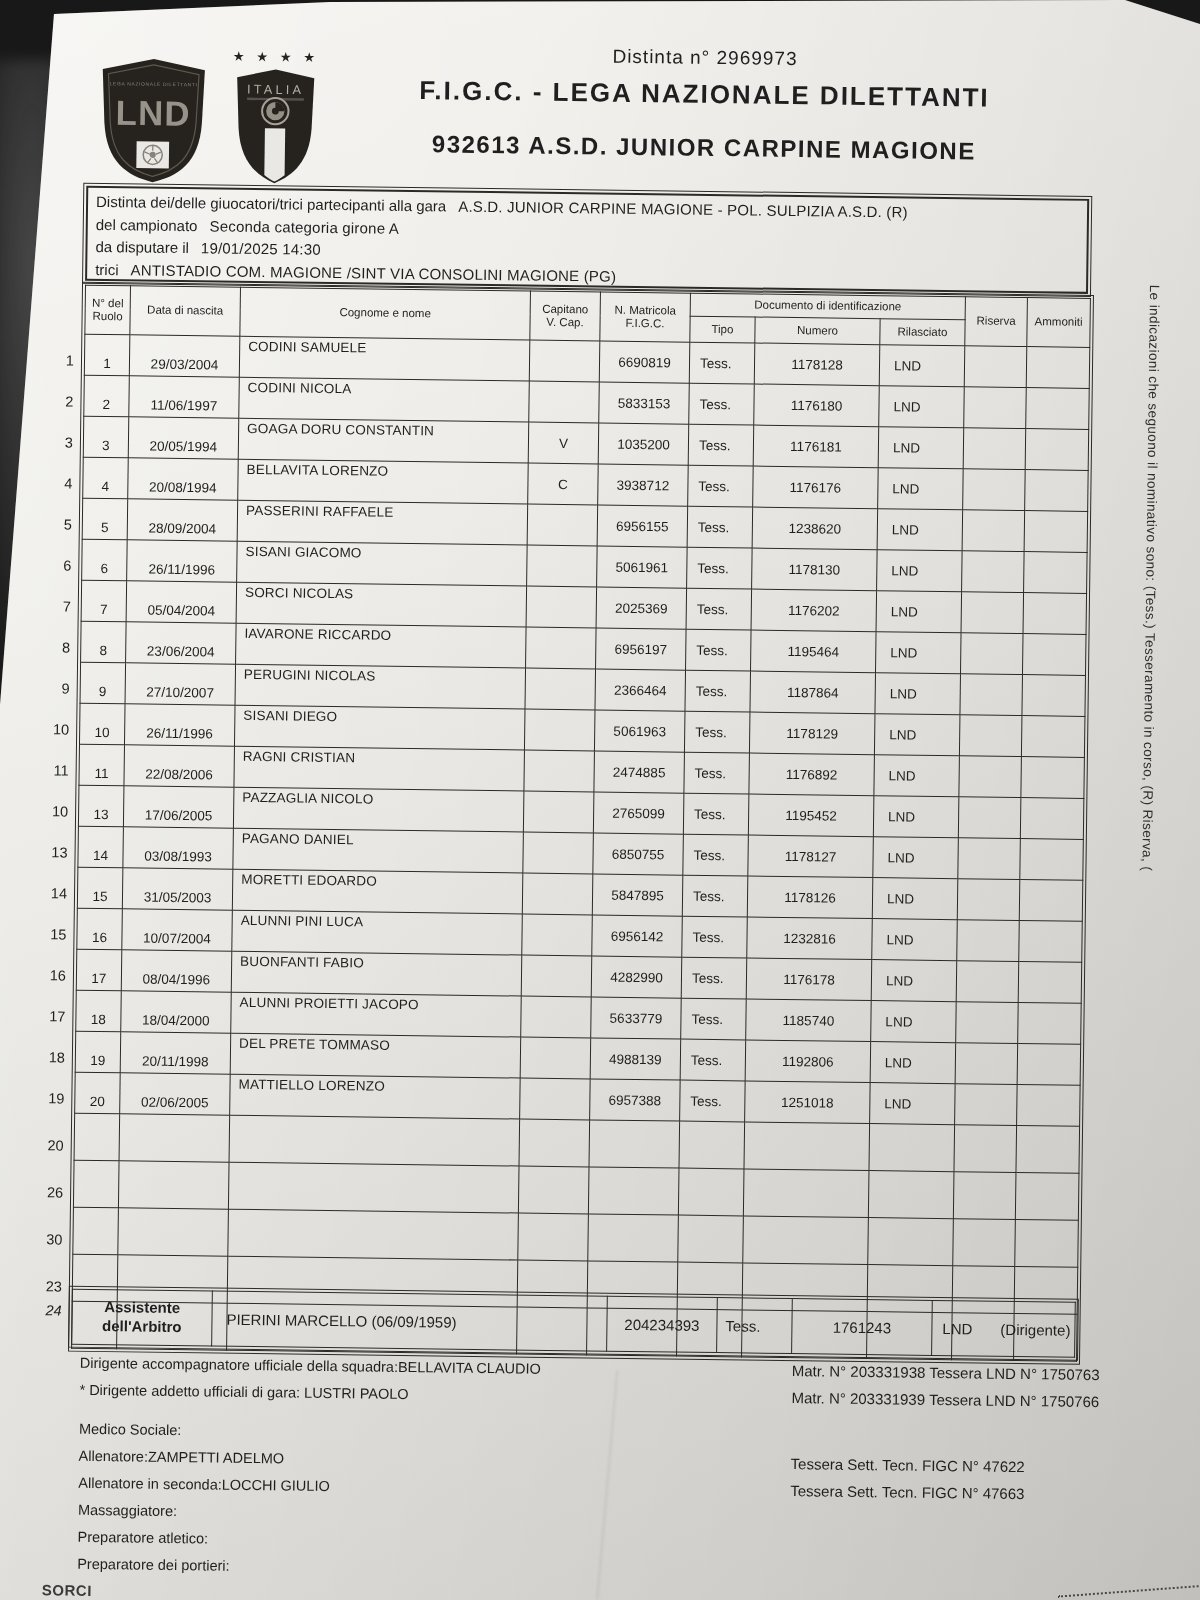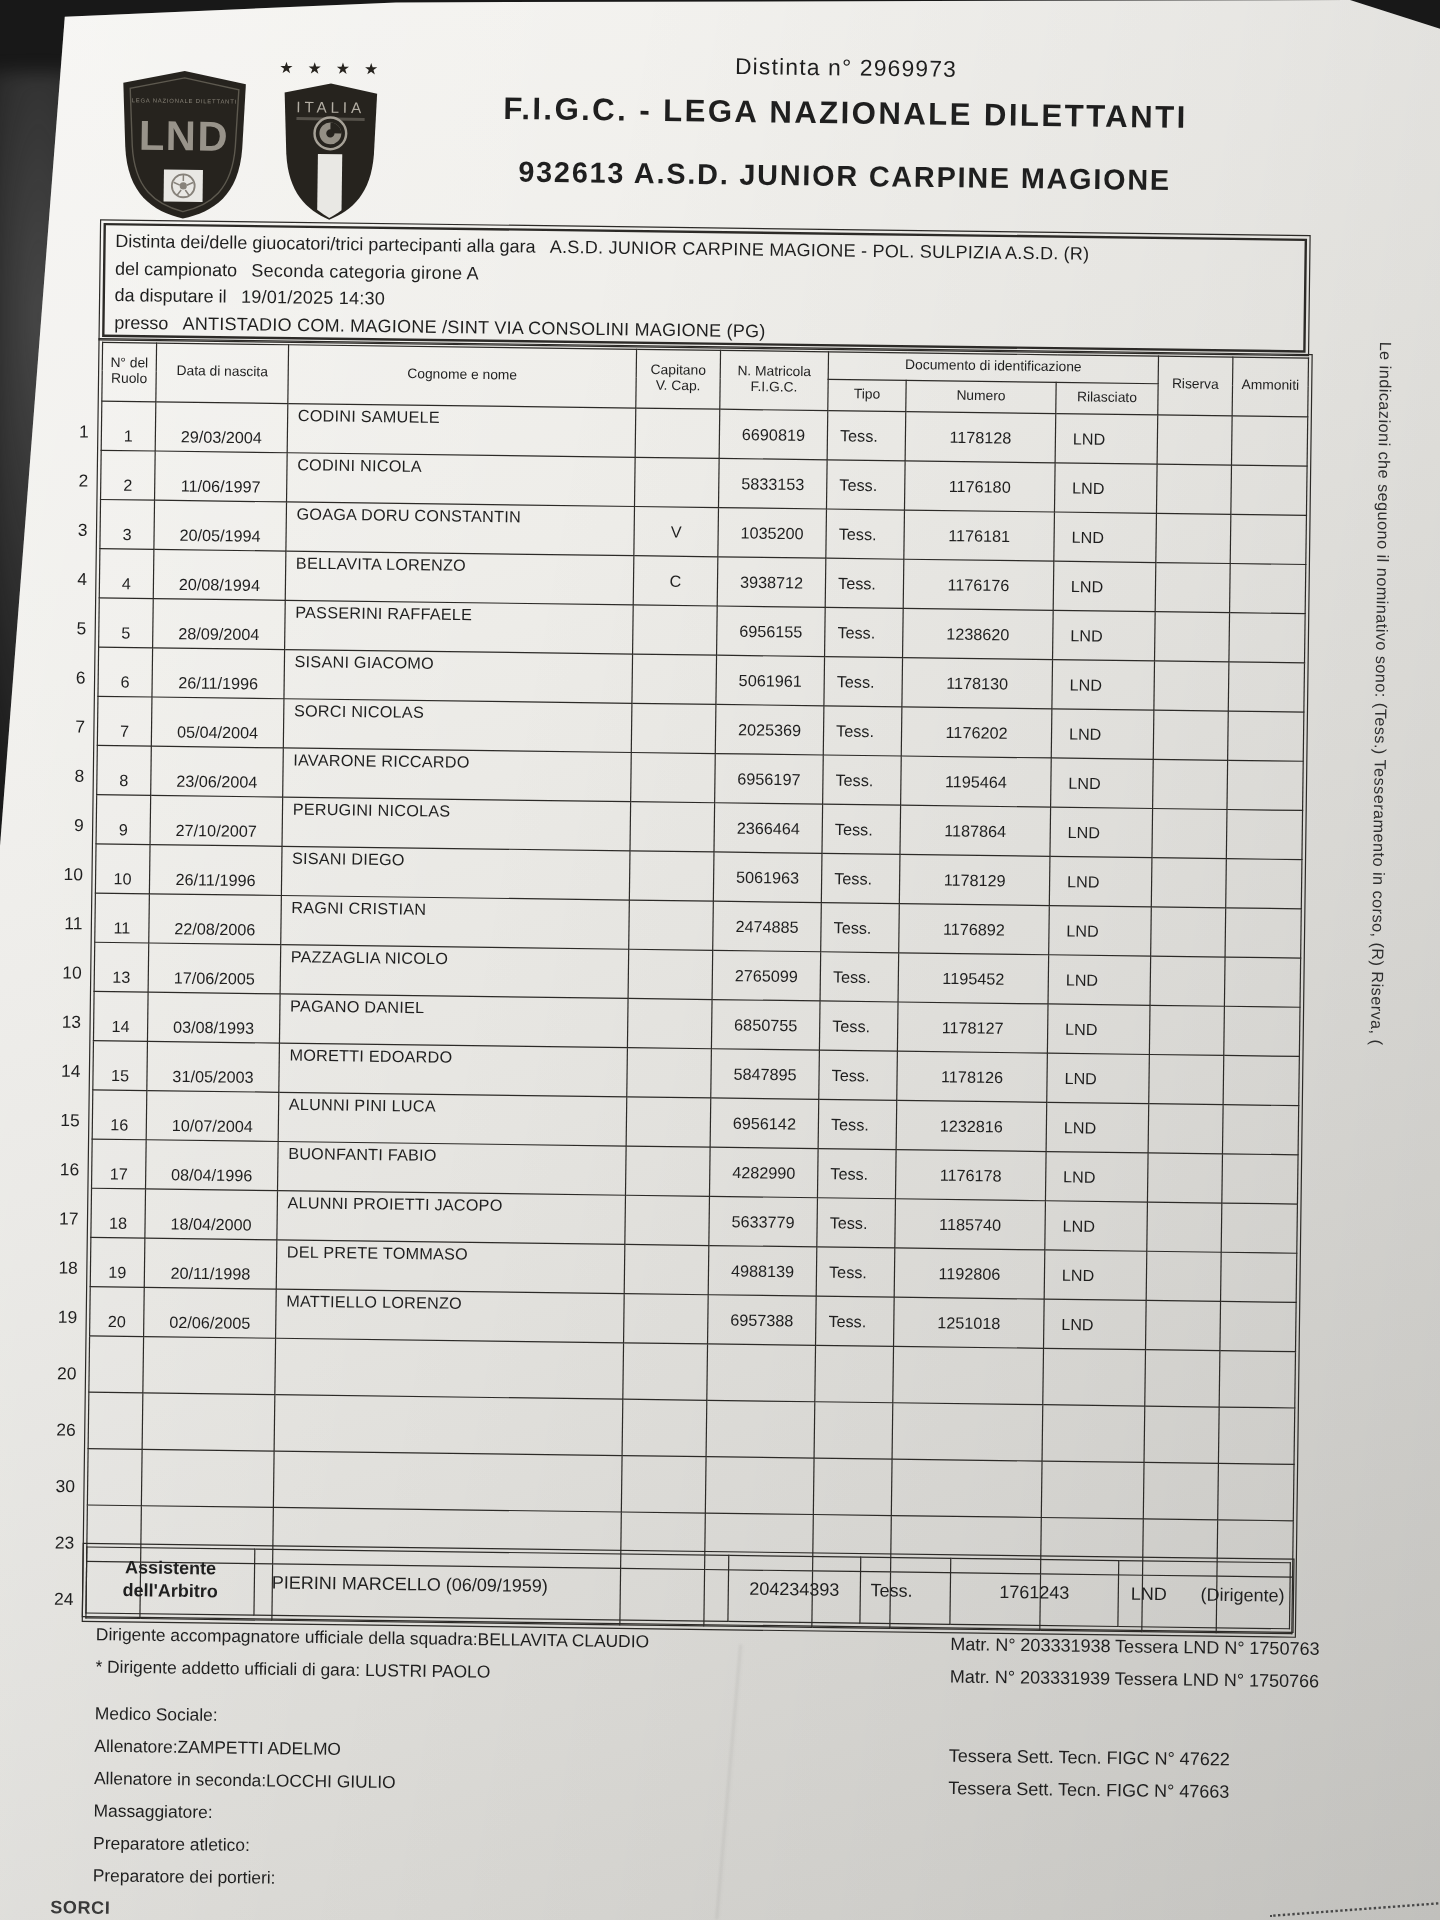--- a/index.html
+++ b/index.html
@@ -134,21 +134,21 @@
       <div class="info-line">
         <span class="lbl">Distinta dei/delle giuocatori/trici partecipanti alla gara</span><span class="val">A.S.D. JUNIOR CARPINE MAGIONE - POL. SULPIZIA A.S.D. (R)</span>
       </div>
       <div class="info-line">
         <span class="lbl">del campionato</span><span class="val">Seconda categoria girone A</span>
       </div>
       <div class="info-line">
         <span class="lbl">da disputare il</span><span class="val">19/01/2025 14:30</span>
       </div>
       <div class="info-line">
-        <span class="lbl">presso</span><span class="val">ANTISTADIO COM. MAGIONE /SINT VIA CONSOLINI MAGIONE (PG)</span>
+        <span class="lbl">trici</span><span class="val">ANTISTADIO COM. MAGIONE /SINT VIA CONSOLINI MAGIONE (PG)</span>
       </div>
     </div>
 
     <div class="gutter" id="gutter">
         <div style="top: 68px;">1</div>
         <div style="top: 109px;">2</div>
         <div style="top: 150px;">3</div>
         <div style="top: 191px;">4</div>
         <div style="top: 232px;">5</div>
         <div style="top: 273px;">6</div>
@@ -162,21 +162,21 @@
         <div style="top: 601px;">14</div>
         <div style="top: 642px;">15</div>
         <div style="top: 683px;">16</div>
         <div style="top: 724px;">17</div>
         <div style="top: 765px;">18</div>
         <div style="top: 806px;">19</div>
         <div style="top: 853px;">20</div>
         <div style="top: 900px;">26</div>
         <div style="top: 947px;">30</div>
         <div style="top: 994px;">23</div>
-        <div style="top: 1041px;">24</div>
+        <div style="top: 1018px; font-style: italic;">24</div>
       </div>
 
     <div class="table-wrap">
       <table class="main-table" id="ptable">
         <colgroup>
           <col style="width:45px">
             <col style="width:110px">
             <col style="width:290px">
             <col style="width:70px">
             <col style="width:90px">

